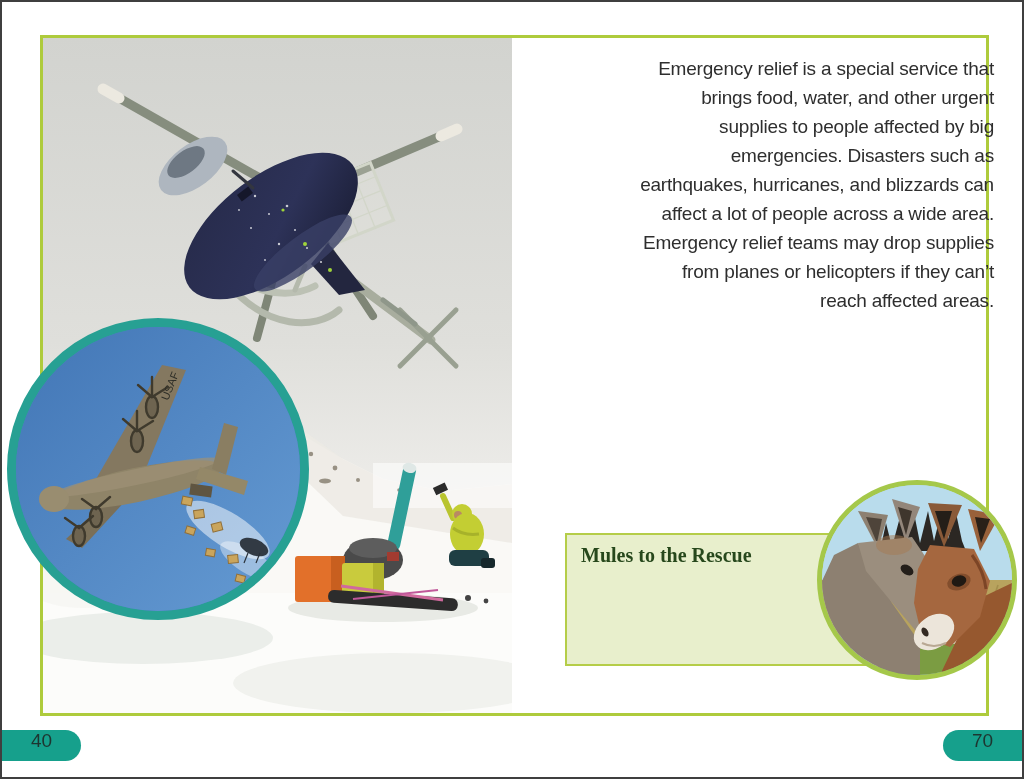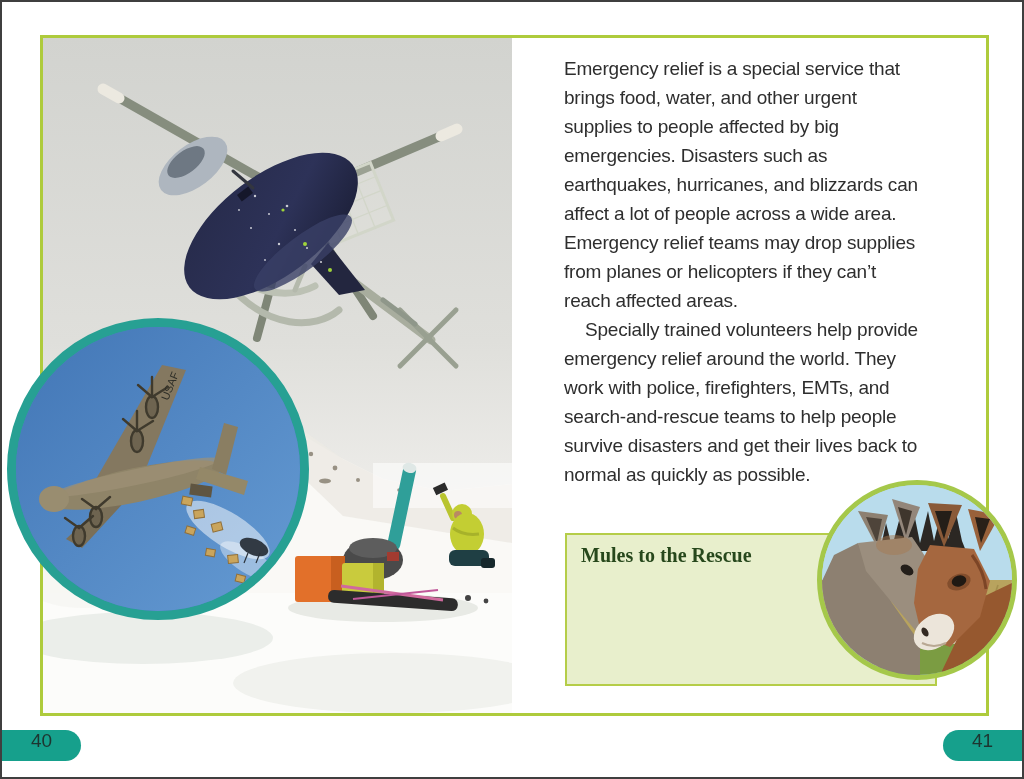--- a/index.html
+++ b/index.html
@@ -21,25 +21,25 @@
   .inset-circle{
     position:absolute;left:5px;top:316px;width:284px;height:284px;
     border:9px solid #27a093;border-radius:50%;overflow:hidden;z-index:3;
     background:#4a7fc0;
   }
   
   .text-block{
     position:absolute;left:562px;top:52px;width:430px;z-index:2;
     color:#2e2e2e;font-size:19px;line-height:29px;letter-spacing:-0.2px;
   }
-  .text-block p{margin:0;white-space:pre-line;}
+  .text-block p{margin:0;white-space:pre-line;text-align:right;}
   .text-block p.indent{text-indent:21px;}
   
   .sidebar-box{
-    position:absolute;left:563px;top:531px;width:372px;height:153px;
+    position:absolute;left:563px;top:531px;width:372px;height:133px;
     background:#e8efcc;border:2px solid #b5cd48;box-sizing:border-box;
     z-index:2;padding:8px 14px 6px 14px;
     font-family:"Liberation Serif","DejaVu Serif",serif;
   }
   .sidebar-title{
     margin:0;color:#27481c;font-size:20px;line-height:24px;font-weight:bold;
   }
   .sidebar-body{
     margin:1px 0 0 0;color:#3c3c32;font-size:16px;line-height:19px;white-space:pre-line;
   }
@@ -266,26 +266,20 @@
   <div class="text-block">
     <p>Emergency relief is a special service that
 brings food, water, and other urgent
 supplies to people affected by big
 emergencies. Disasters such as
 earthquakes, hurricanes, and blizzards can
 affect a lot of people across a wide area.
 Emergency relief teams may drop supplies
 from planes or helicopters if they can’t
 reach affected areas.</p>
-    <p class="indent">Specially trained volunteers help provide
-emergency relief around the world. They
-work with police, firefighters, EMTs, and
-search-and-rescue teams to help people
-survive disasters and get their lives back to
-normal as quickly as possible.</p>
   </div>
 
   <div class="sidebar-box">
     <h3 class="sidebar-title">Mules to the Rescue</h3>
   </div>
 
   <div class="mules-circle">
     <svg width="190" height="190" viewBox="0 0 190 190" xmlns="http://www.w3.org/2000/svg">
       <rect x="0" y="0" width="190" height="100" fill="#b9dcec"></rect>
       <rect x="0" y="95" width="190" height="55" fill="#b8a35e"></rect>
@@ -332,16 +326,16 @@
         <ellipse cx="137" cy="96" rx="7.5" ry="5.4" fill="#1f1913" transform="rotate(-18 137 96)"></ellipse>
         <path d="M150,70 Q162,86 164,104" stroke="#7c4526" stroke-width="3" fill="none"></path>
       </g>
     </svg>
   </div>
 
   <div class="pagetab left">
     <span>40</span>
   </div>
   <div class="pagetab right">
-    <span>41</span>
+    <span>70</span>
   </div>
 
 </div>
 
 </body></html>

